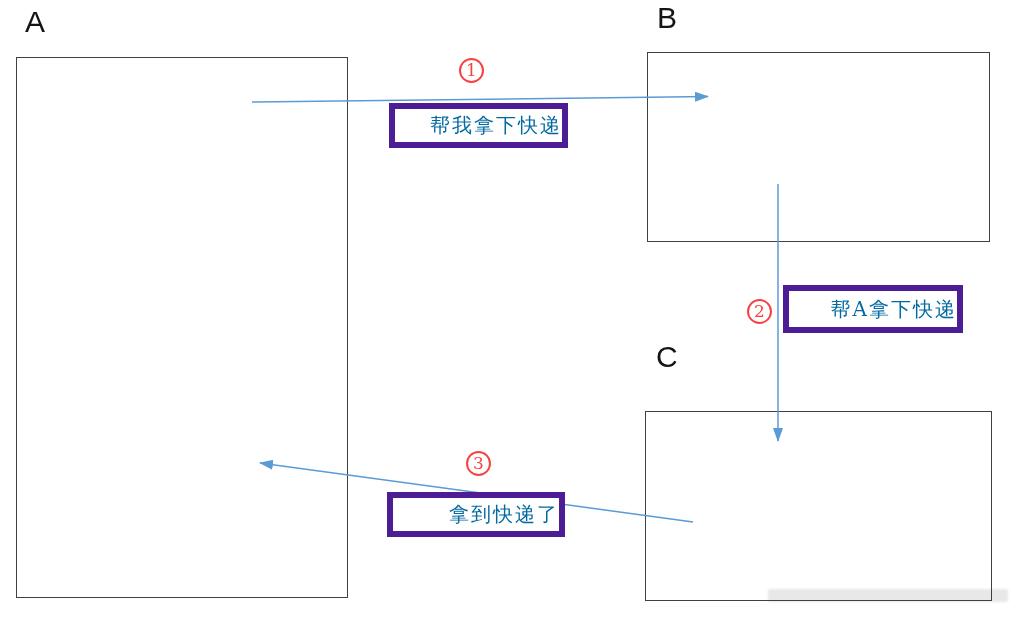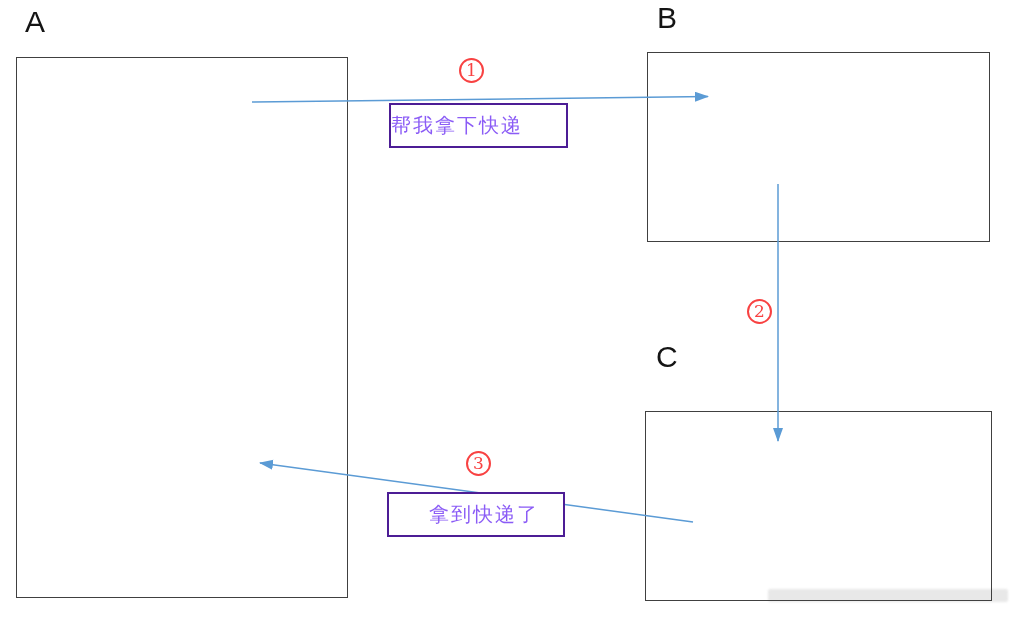--- a/index.html
+++ b/index.html
@@ -36,28 +36,28 @@
   .letter-a { left: 25px;  top: 7px; }
   .letter-b { left: 657px; top: 3px; }
   .letter-c { left: 656px; top: 342px; }
 
   
   .arrows { left: 0; top: 0; pointer-events: none; }
 
   
   .msg-box {
     background: #ffffff;
-    border: 2px solid #4c1d95;
+    border: 6px solid #4c1d95;
     display: flex;
     align-items: center;
-    justify-content: flex-start;
+    justify-content: flex-end;
     font-family: "DejaVu Serif", "Liberation Serif", serif;
     font-size: 20px;
     letter-spacing: 2px;
-    color: #8b5cf6;
+    color: #0369a1;
     white-space: nowrap;
   }
   .msg-1 { left: 389px; top: 103px; width: 179px; height: 45px; }
   .msg-2 { left: 783px; top: 285px; width: 180px; height: 48px; }
   .msg-3 { left: 387px; top: 492px; width: 178px; height: 45px; padding-left: 40px; }
 
   
   .step-badge {
     width: 25px;
     height: 25px;
@@ -105,20 +105,23 @@
       </marker>
     </defs>
     <line x1="252" y1="102" x2="708" y2="96.5" stroke="#5b9bd5" stroke-width="1.5" marker-end="url(#ah)"></line>
     <line x1="778" y1="184" x2="778" y2="441" stroke="#5b9bd5" stroke-width="1.5" marker-end="url(#ah)"></line>
     <line x1="693" y1="522" x2="260" y2="463" stroke="#5b9bd5" stroke-width="1.5" marker-end="url(#ah)"></line>
   </svg>
 
   <div class="abs msg-box msg-1">
     <span>帮我拿下快递</span>
   </div>
+  <div class="abs msg-box msg-2">
+    <span>帮A拿下快递</span>
+  </div>
   <div class="abs msg-box msg-3">
     <span>拿到快递了</span>
   </div>
 
   <div class="abs step-badge step-1">
     <span>1</span>
   </div>
   <div class="abs step-badge step-2">
     <span>2</span>
   </div>

